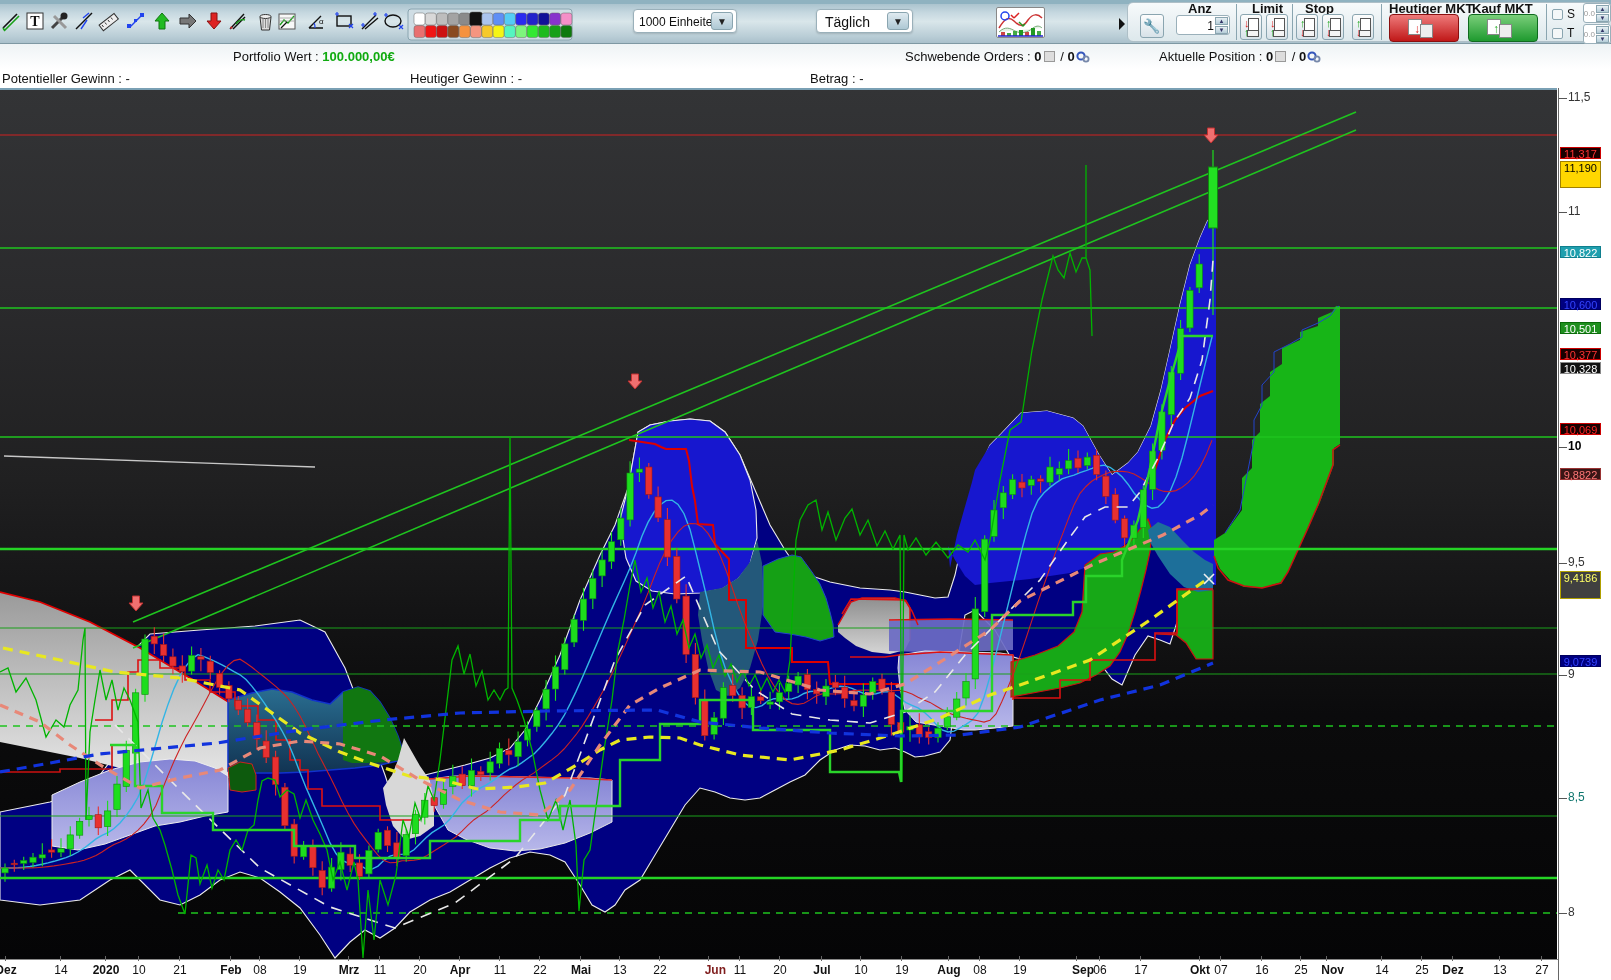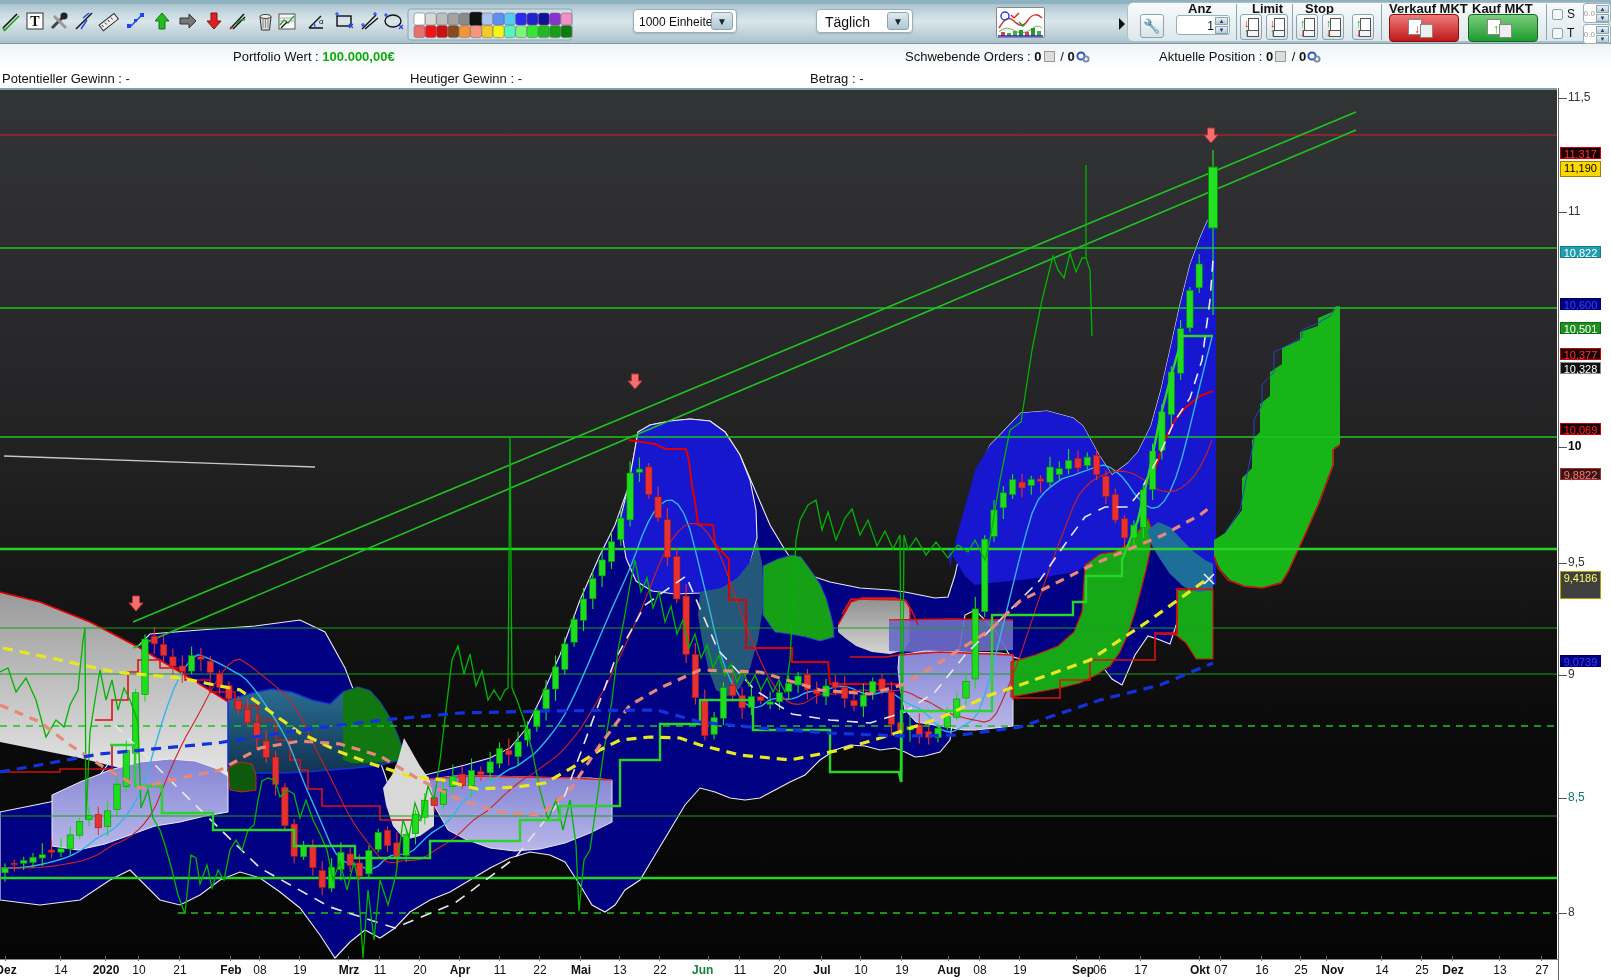--- a/index.html
+++ b/index.html
@@ -66,21 +66,21 @@
 <span style="position:absolute;right:2px;top:3px;width:11px;height:13px;background:#fff;border:1px solid #555"></span>
 <span style="position:absolute;right:2px;bottom:2px;width:12px;height:7px;background:#f4f4f4;border:1px solid #555"></span>
     </div>
     <div style="position:absolute;left:1352px;top:14px;width:22px;height:26px;background:linear-gradient(#fdfdfd,#d7e2e8);border:1px solid #8aa5b0;border-radius:3px">
 <span style="position:absolute;left:3px;top:2px;font:bold 11px 'Liberation Sans',sans-serif;color:#22aa22">↑</span>
 <span style="position:absolute;left:3px;top:11px;font:bold 11px 'Liberation Sans',sans-serif;color:#dd2222">↓</span>
 <span style="position:absolute;right:2px;top:3px;width:11px;height:13px;background:#fff;border:1px solid #555"></span>
 <span style="position:absolute;right:2px;bottom:2px;width:12px;height:7px;background:#f4f4f4;border:1px solid #555"></span>
     </div>
 <div style="position:absolute;left:1381px;top:4px;width:1px;height:36px;background:#8aa5b0"></div>
-<span style="position:absolute;left:1389px;top:1px;font:bold 13px 'Liberation Sans',sans-serif;color:#111">Verkauf MKT</span>
+<span style="position:absolute;left:1389px;top:1px;font:bold 13px 'Liberation Sans',sans-serif;color:#111">Heutiger MKT</span>
 <span style="position:absolute;left:1472px;top:1px;font:bold 13px 'Liberation Sans',sans-serif;color:#111">Kauf MKT</span>
 <div style="position:absolute;left:1389px;top:14px;width:70px;height:28px;background:linear-gradient(#ee7a7a,#c01818);border:1px solid #8a0f0f;border-radius:4px">
       <span style="position:absolute;left:18px;top:4px;width:14px;height:16px;background:#fff;border:1px solid #888"></span>
       <span style="position:absolute;left:24px;top:7px;font:bold 12px 'Liberation Sans',sans-serif;color:#dd2222">↓</span>
       <span style="position:absolute;left:30px;top:9px;width:13px;height:14px;background:#eee;border:1px solid #888"></span>
     </div>
 <div style="position:absolute;left:1468px;top:14px;width:70px;height:28px;background:linear-gradient(#7ace7a,#1f9a2f);border:1px solid #0f6a1f;border-radius:4px">
       <span style="position:absolute;left:18px;top:4px;width:14px;height:16px;background:#fff;border:1px solid #888"></span>
       <span style="position:absolute;left:24px;top:7px;font:bold 12px 'Liberation Sans',sans-serif;color:#22aa22">↑</span>
       <span style="position:absolute;left:30px;top:9px;width:13px;height:14px;background:#eee;border:1px solid #888"></span>
@@ -582,21 +582,21 @@
 <div style="position:absolute;left:1568px;top:439px;font:bold 12px 'Liberation Sans',sans-serif;color:#000">10</div>
 <div style="position:absolute;left:1559px;top:556px;width:8px;border-top:1px solid #555;margin-top:7px"></div>
 <div style="position:absolute;left:1568px;top:555px;font:normal 12px 'Liberation Sans',sans-serif;color:#333">9,5</div>
 <div style="position:absolute;left:1559px;top:668px;width:8px;border-top:1px solid #555;margin-top:7px"></div>
 <div style="position:absolute;left:1568px;top:667px;font:normal 12px 'Liberation Sans',sans-serif;color:#333">9</div>
 <div style="position:absolute;left:1559px;top:791px;width:8px;border-top:1px solid #555;margin-top:7px"></div>
 <div style="position:absolute;left:1568px;top:790px;font:normal 12px 'Liberation Sans',sans-serif;color:#0f766e">8,5</div>
 <div style="position:absolute;left:1559px;top:906px;width:8px;border-top:1px solid #555;margin-top:7px"></div>
 <div style="position:absolute;left:1568px;top:905px;font:normal 12px 'Liberation Sans',sans-serif;color:#333">8</div>
 <div style="position:absolute;left:1560px;top:147px;width:41px;height:12px;background:#1a0000;color:#ff3333;border:1px solid #cc0000;font:11px 'Liberation Sans',sans-serif;text-align:center;line-height:12px">11,317</div>
-<div style="position:absolute;left:1560px;top:161px;width:41px;height:16px;background:#ffd700;color:#000000;border:1px solid #a08000;font:11px 'Liberation Sans',sans-serif;text-align:center;line-height:12px">11,190</div>
+<div style="position:absolute;left:1560px;top:161px;width:41px;height:27px;background:#ffd700;color:#000000;border:1px solid #a08000;font:11px 'Liberation Sans',sans-serif;text-align:center;line-height:12px">11,190</div>
 <div style="position:absolute;left:1560px;top:246px;width:41px;height:12px;background:#1f9fae;color:#ffffff;border:1px solid #0f7f8e;font:11px 'Liberation Sans',sans-serif;text-align:center;line-height:12px">10,822</div>
 <div style="position:absolute;left:1560px;top:298px;width:41px;height:12px;background:#000080;color:#3344ff;border:1px solid #000060;font:11px 'Liberation Sans',sans-serif;text-align:center;line-height:12px">10,600</div>
 <div style="position:absolute;left:1560px;top:322px;width:41px;height:12px;background:#1f8f1f;color:#ffffff;border:1px solid #0a6a0a;font:11px 'Liberation Sans',sans-serif;text-align:center;line-height:12px">10,501</div>
 <div style="position:absolute;left:1560px;top:348px;width:41px;height:12px;background:#1a0000;color:#ff3333;border:1px solid #cc0000;font:11px 'Liberation Sans',sans-serif;text-align:center;line-height:12px">10,377</div>
 <div style="position:absolute;left:1560px;top:362px;width:41px;height:12px;background:#111111;color:#ffffff;border:1px solid #888888;font:11px 'Liberation Sans',sans-serif;text-align:center;line-height:12px">10,328</div>
 <div style="position:absolute;left:1560px;top:423px;width:41px;height:12px;background:#1a0000;color:#ff2222;border:1px solid #cc0000;font:11px 'Liberation Sans',sans-serif;text-align:center;line-height:12px">10,069</div>
 <div style="position:absolute;left:1560px;top:468px;width:41px;height:12px;background:#3a1515;color:#ff7777;border:1px solid #993333;font:11px 'Liberation Sans',sans-serif;text-align:center;line-height:12px">9,8822</div>
 <div style="position:absolute;left:1560px;top:571px;width:41px;height:28px;background:#404040;color:#ffff66;border:1px solid #b0a000;font:11px 'Liberation Sans',sans-serif;text-align:center;line-height:12px">9,4186</div>
 <div style="position:absolute;left:1560px;top:655px;width:41px;height:12px;background:#000080;color:#3344ff;border:1px solid #000060;font:11px 'Liberation Sans',sans-serif;text-align:center;line-height:12px">9,0739</div>
 <div style="position:absolute;left:-11px;top:963px;width:34px;text-align:center;font:bold 12px 'Liberation Sans',sans-serif;color:#111">Dez</div>
@@ -626,21 +626,21 @@
 <div style="position:absolute;left:483px;top:963px;width:34px;text-align:center;font:normal 12px 'Liberation Sans',sans-serif;color:#111">11</div>
 <div style="position:absolute;left:499px;top:956px;width:1px;height:5px;background:#666"></div>
 <div style="position:absolute;left:523px;top:963px;width:34px;text-align:center;font:normal 12px 'Liberation Sans',sans-serif;color:#111">22</div>
 <div style="position:absolute;left:539px;top:956px;width:1px;height:5px;background:#666"></div>
 <div style="position:absolute;left:564px;top:963px;width:34px;text-align:center;font:bold 12px 'Liberation Sans',sans-serif;color:#111">Mai</div>
 <div style="position:absolute;left:580px;top:956px;width:1px;height:5px;background:#666"></div>
 <div style="position:absolute;left:603px;top:963px;width:34px;text-align:center;font:normal 12px 'Liberation Sans',sans-serif;color:#111">13</div>
 <div style="position:absolute;left:619px;top:956px;width:1px;height:5px;background:#666"></div>
 <div style="position:absolute;left:643px;top:963px;width:34px;text-align:center;font:normal 12px 'Liberation Sans',sans-serif;color:#111">22</div>
 <div style="position:absolute;left:659px;top:956px;width:1px;height:5px;background:#666"></div>
-<div style="position:absolute;left:692px;top:963px;width:34px;text-align:left;font:bold 12px 'Liberation Sans',sans-serif;color:#15803d">Jun</div>
+<div style="position:absolute;left:692px;top:963px;width:34px;text-align:right;font:bold 12px 'Liberation Sans',sans-serif;color:#7f1d1d">Jun</div>
 <div style="position:absolute;left:708px;top:956px;width:1px;height:5px;background:#666"></div>
 <div style="position:absolute;left:723px;top:963px;width:34px;text-align:center;font:normal 12px 'Liberation Sans',sans-serif;color:#111">11</div>
 <div style="position:absolute;left:739px;top:956px;width:1px;height:5px;background:#666"></div>
 <div style="position:absolute;left:763px;top:963px;width:34px;text-align:center;font:normal 12px 'Liberation Sans',sans-serif;color:#111">20</div>
 <div style="position:absolute;left:779px;top:956px;width:1px;height:5px;background:#666"></div>
 <div style="position:absolute;left:805px;top:963px;width:34px;text-align:center;font:bold 12px 'Liberation Sans',sans-serif;color:#111">Jul</div>
 <div style="position:absolute;left:821px;top:956px;width:1px;height:5px;background:#666"></div>
 <div style="position:absolute;left:844px;top:963px;width:34px;text-align:center;font:normal 12px 'Liberation Sans',sans-serif;color:#111">10</div>
 <div style="position:absolute;left:860px;top:956px;width:1px;height:5px;background:#666"></div>
 <div style="position:absolute;left:885px;top:963px;width:34px;text-align:center;font:normal 12px 'Liberation Sans',sans-serif;color:#111">19</div>

